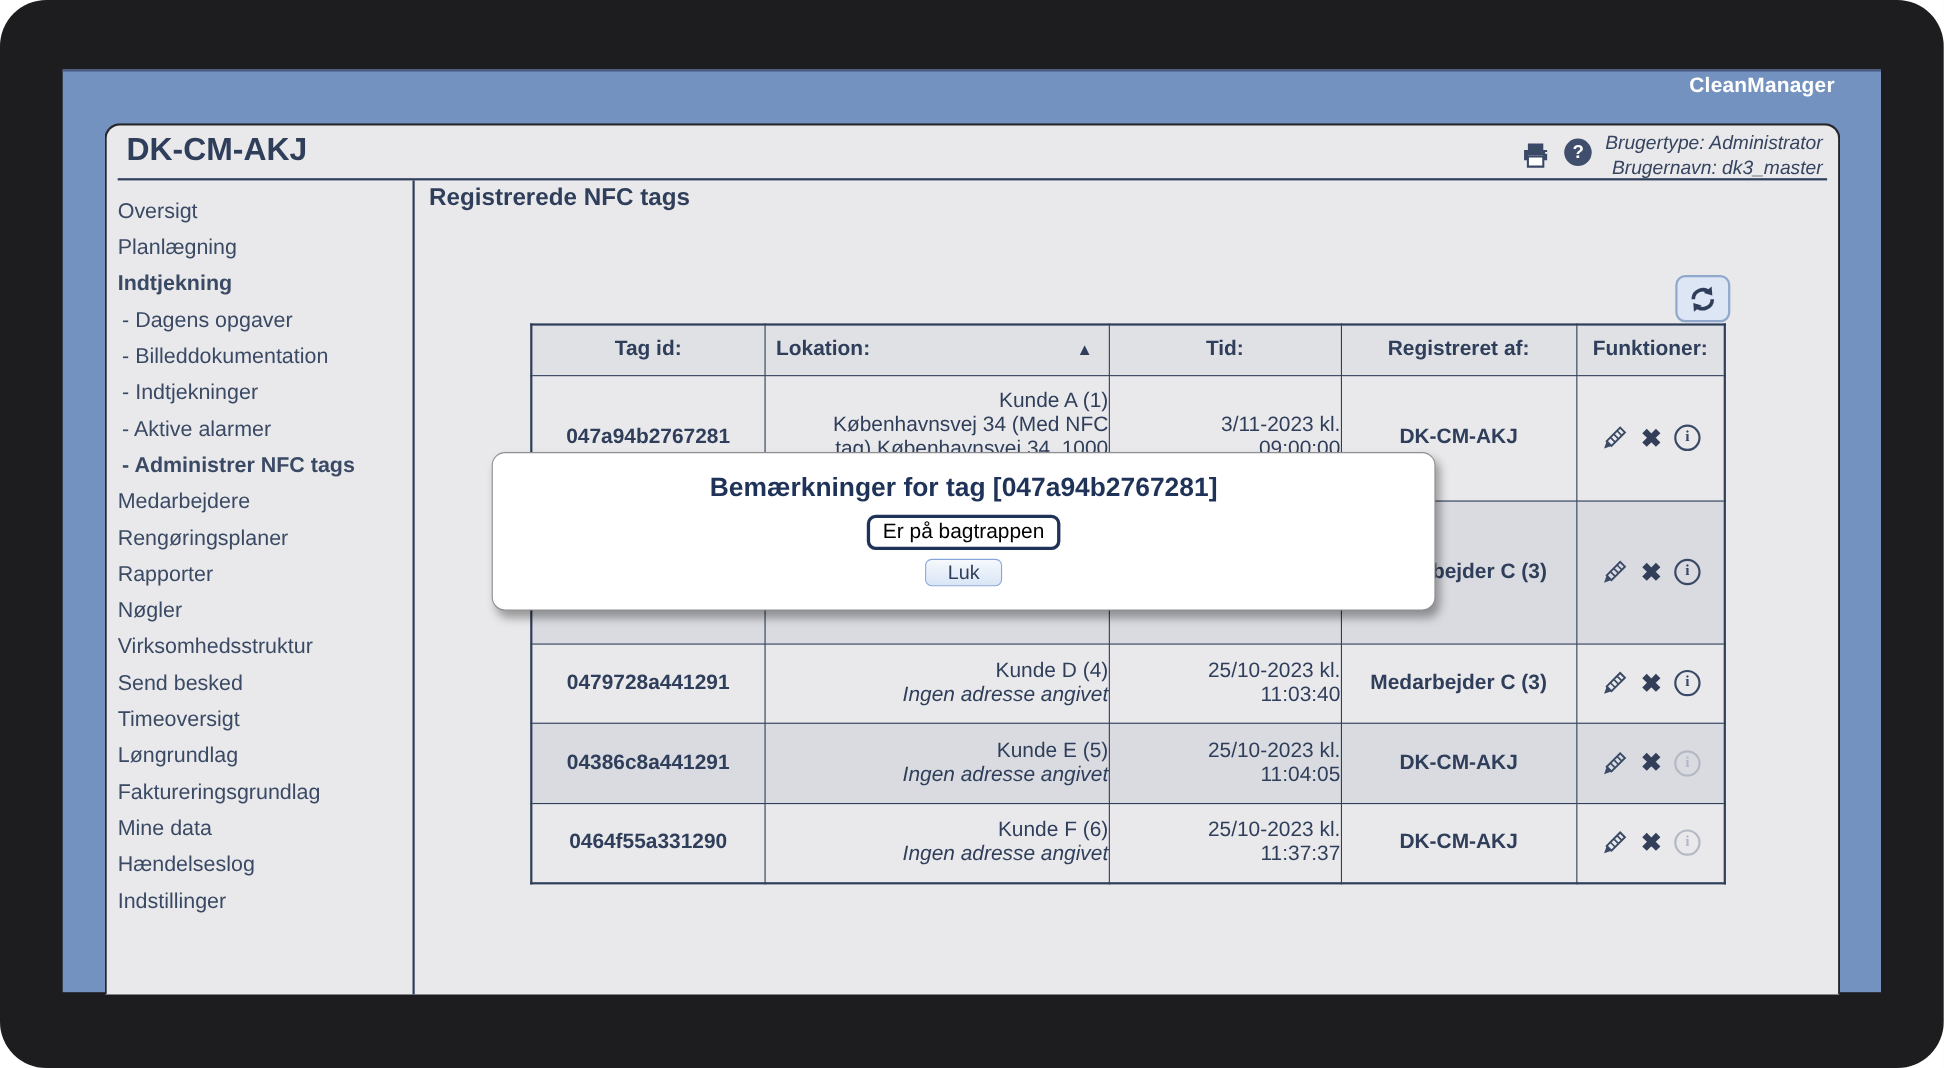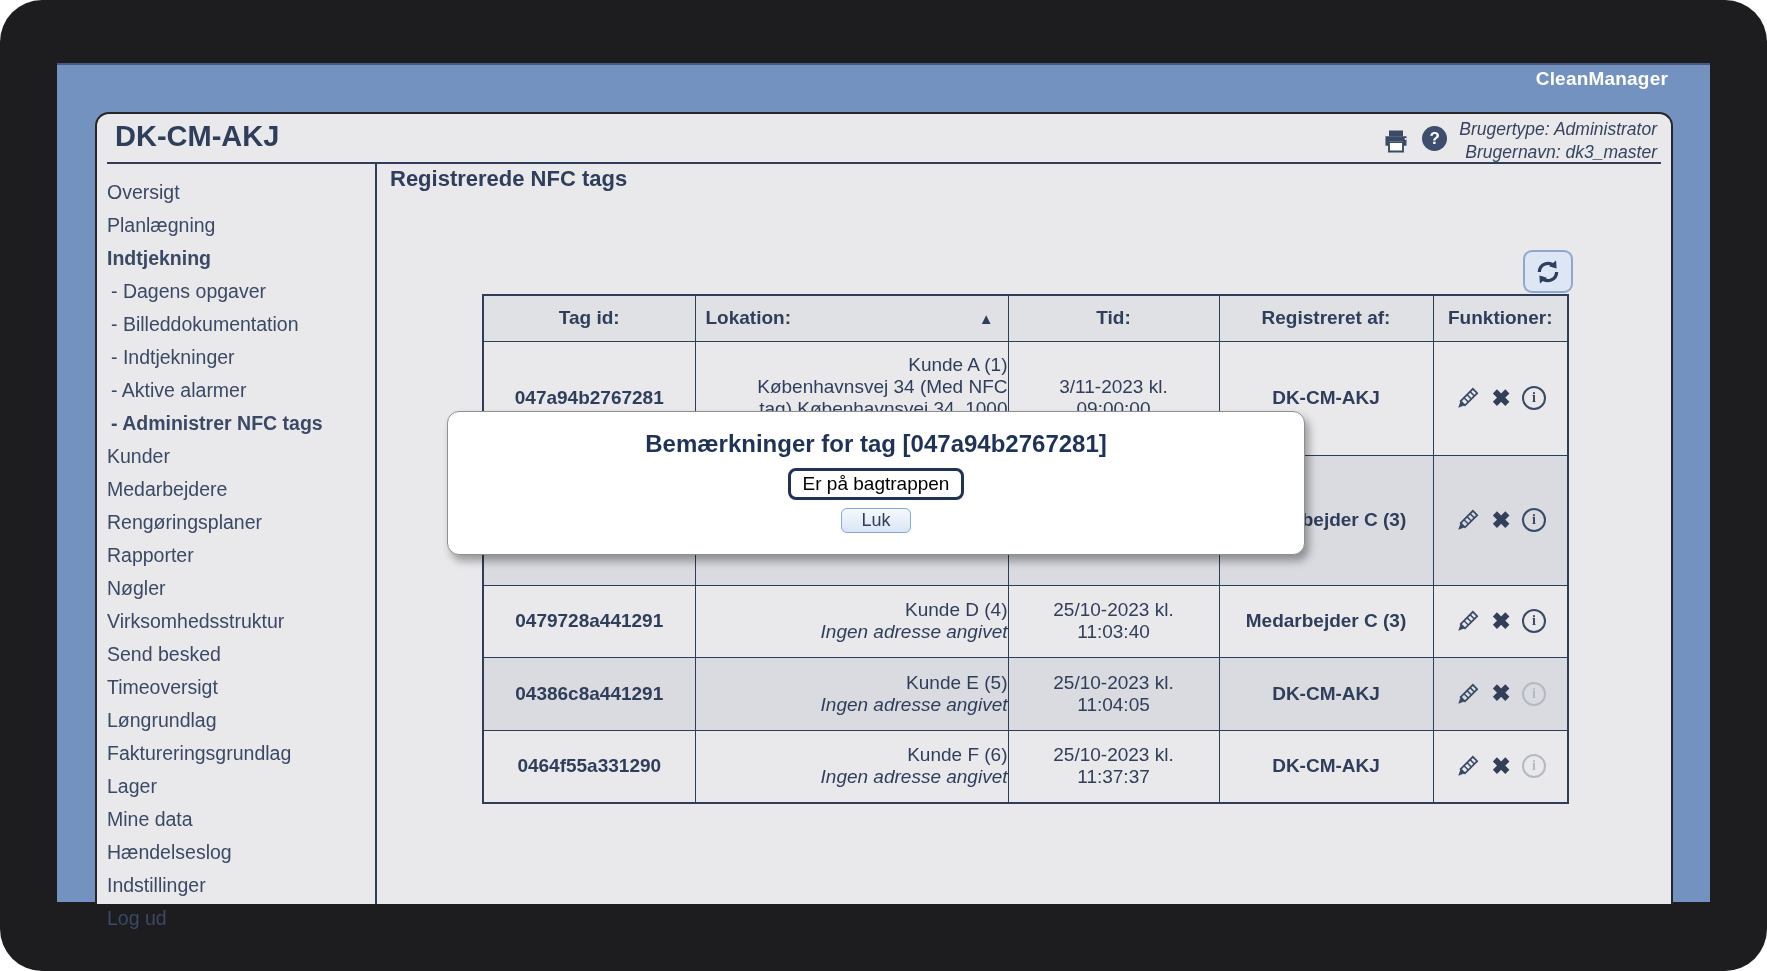--- a/index.html
+++ b/index.html
@@ -43,21 +43,21 @@
   tbody tr:nth-child(3){height:72px;}
   tbody tr:nth-child(4){height:73px;}
   tbody tr:nth-child(5){height:73px;}
   tbody tr:nth-child(even){background:#d9dbe0;}
   td.c{text-align:center;font-weight:bold;}
   td.loc{padding:0 8px;text-align:right;}
   .loc-lines{display:flex;flex-direction:column;justify-content:center;height:100%;}
   .loc-lines div{line-height:22px;min-height:22px;}
   .loc-lines .it{font-style:italic;}
   tbody tr:nth-child(2) .loc-lines{justify-content:flex-end;padding-bottom:18px;box-sizing:border-box;}
-  .tid-lines div{line-height:22px;min-height:22px;text-align:center;}
+  .tid-lines div{line-height:22px;min-height:22px;text-align:right;}
   td.fn .fn-flex{display:flex;align-items:center;justify-content:center;gap:11px;}
   .x-icon{font-size:23px;font-weight:bold;color:#333f59;cursor:pointer;line-height:1;}
   .info-icon{width:20px;height:20px;border:2px solid #3a4a66;border-radius:50%;color:#3a4a66;
       display:flex;align-items:center;justify-content:center;font-family:"Liberation Serif",serif;
       font-weight:bold;font-size:14px;cursor:pointer;box-sizing:content-box;}
   .info-icon.muted{border-color:#b4b9c4;color:#b4b9c4;}
   .edit-icon{cursor:pointer;display:inline-flex;}
   
   .modal{position:absolute;left:447px;top:411px;width:856px;height:142px;background:#ffffff;
       border:1px solid #8f8f93;border-radius:12px;box-shadow:4px 6px 9px rgba(0,0,0,.35);z-index:50;}
@@ -98,35 +98,32 @@
       <div class="app-body">
         <nav class="sidebar" id="sidebar">
             <div class="nav-item">Oversigt</div>
             <div class="nav-item">Planlægning</div>
             <div class="nav-item bold">Indtjekning</div>
             <div class="nav-item sub">- Dagens opgaver</div>
             <div class="nav-item sub">- Billeddokumentation</div>
             <div class="nav-item sub">- Indtjekninger</div>
             <div class="nav-item sub">- Aktive alarmer</div>
             <div class="nav-item sub bold">- Administrer NFC tags</div>
-            <div class="nav-item">Kunder</div>
             <div class="nav-item">Medarbejdere</div>
             <div class="nav-item">Rengøringsplaner</div>
             <div class="nav-item">Rapporter</div>
             <div class="nav-item">Nøgler</div>
             <div class="nav-item">Virksomhedsstruktur</div>
             <div class="nav-item">Send besked</div>
             <div class="nav-item">Timeoversigt</div>
             <div class="nav-item">Løngrundlag</div>
             <div class="nav-item">Faktureringsgrundlag</div>
-            <div class="nav-item">Lager</div>
             <div class="nav-item">Mine data</div>
             <div class="nav-item">Hændelseslog</div>
             <div class="nav-item">Indstillinger</div>
-            <div class="nav-item">Log ud</div>
           </nav>
 
         <div class="main">
           <h2 class="main-title">Registrerede NFC tags</h2>
 
           <button class="refresh-btn">
             <span style="display:inline-flex">
               <svg width="30" height="28" viewBox="0 0 24 24">
                 <path d="M4.6 12a7.4 7.4 0 0 1 12.9-4.9" fill="none" stroke="#2f3e5a" stroke-width="2.8"></path>
                 <polygon points="18.9,2.2 19.4,9.1 12.9,7.1" fill="#2f3e5a"></polygon>

